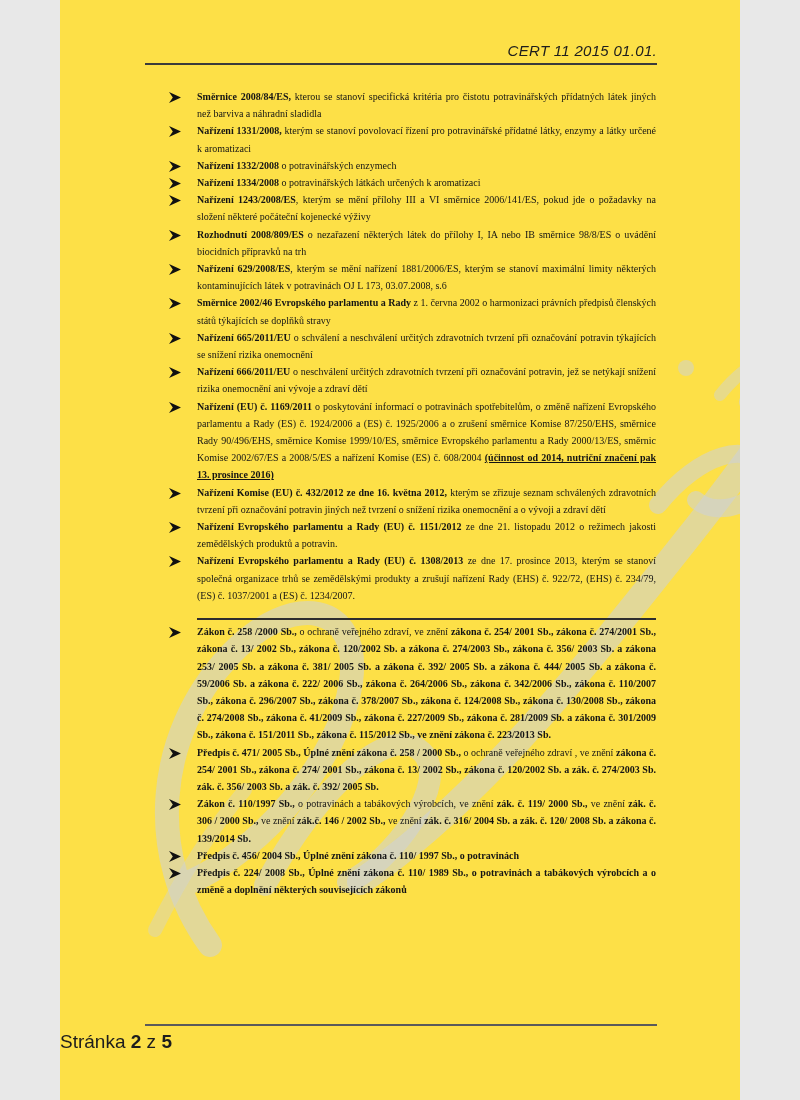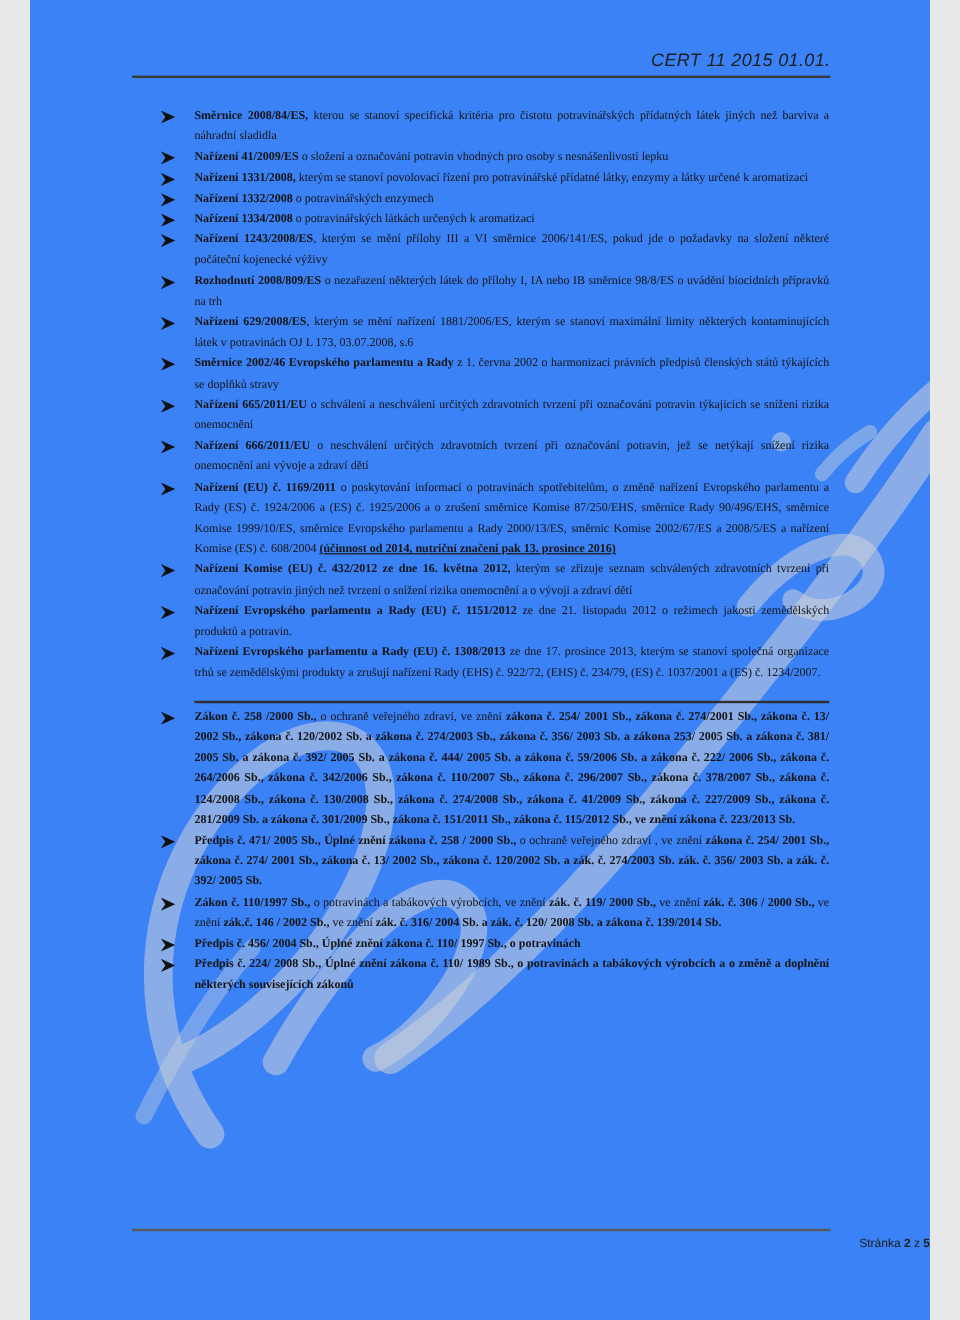--- a/index.html
+++ b/index.html
@@ -1,20 +1,20 @@
 <!DOCTYPE html>
 <html><head>
 <meta charset="utf-8">
 <style>
   html,body { margin:0; padding:0; background:#e8e8e8; }
   .page {
     position:relative;
-    width:750px; height:1100px;
+    width:680px; height:1100px;
     margin:0 auto;
-    background:#3b82f6;
+    background:#fde047;
     overflow:hidden;
     font-family:"Liberation Serif", serif;
     color:#161616;
   }
   .watermark {
     position:absolute; left:0; top:0; width:800px; height:1100px;
     z-index:0; pointer-events:none;
   }
   .header {
     position:absolute; left:85px; right:83px; top:42px;
@@ -55,23 +55,23 @@
   }
   .txt .b { font-weight:bold; }
   .txt .u { text-decoration:underline; }
   .footer-line {
     position:absolute; left:85px; right:83px; top:1024px;
     border-top:2px solid #5a5a5a;
     z-index:2;
   }
   .footer-text {
     position:absolute; left:0; right:0; top:1031px;
-    text-align:right;
+    text-align:left;
     font-family:"Liberation Sans", sans-serif;
-    font-size:10px;
+    font-size:19px;
     color:#1d1d1d;
     z-index:2;
   }
   .footer-text .b { font-weight:bold; }
 </style>
 </head>
 <body>
 
 <div class="page">
 
@@ -101,28 +101,20 @@
             </svg>
           </span>
           <span class="txt"><span class="b">Směrnice 2008/84/ES,</span><span> kterou se stanoví specifická kritéria pro čistotu potravinářských přídatných látek jiných než barviva a náhradní sladidla</span></span>
         </div>
         <div class="item">
           <span class="bullet">
             <svg width="12" height="11" viewBox="0 0 12 11">
               <path d="M0 0 L12 5.5 L0 11 L3.8 5.5 Z" fill="#111"></path>
             </svg>
           </span>
-          <span class="txt"><span class="b">Nařízení 41/2009/ES</span><span> o složení a označování potravin vhodných pro osoby s nesnášenlivostí lepku</span></span>
-        </div>
-        <div class="item">
-          <span class="bullet">
-            <svg width="12" height="11" viewBox="0 0 12 11">
-              <path d="M0 0 L12 5.5 L0 11 L3.8 5.5 Z" fill="#111"></path>
-            </svg>
-          </span>
           <span class="txt"><span class="b">Nařízení 1331/2008,</span><span> kterým se stanoví povolovací řízení pro potravinářské přídatné látky, enzymy a látky určené k aromatizaci</span></span>
         </div>
         <div class="item">
           <span class="bullet">
             <svg width="12" height="11" viewBox="0 0 12 11">
               <path d="M0 0 L12 5.5 L0 11 L3.8 5.5 Z" fill="#111"></path>
             </svg>
           </span>
           <span class="txt"><span class="b">Nařízení 1332/2008</span><span> o potravinářských enzymech</span></span>
         </div>

